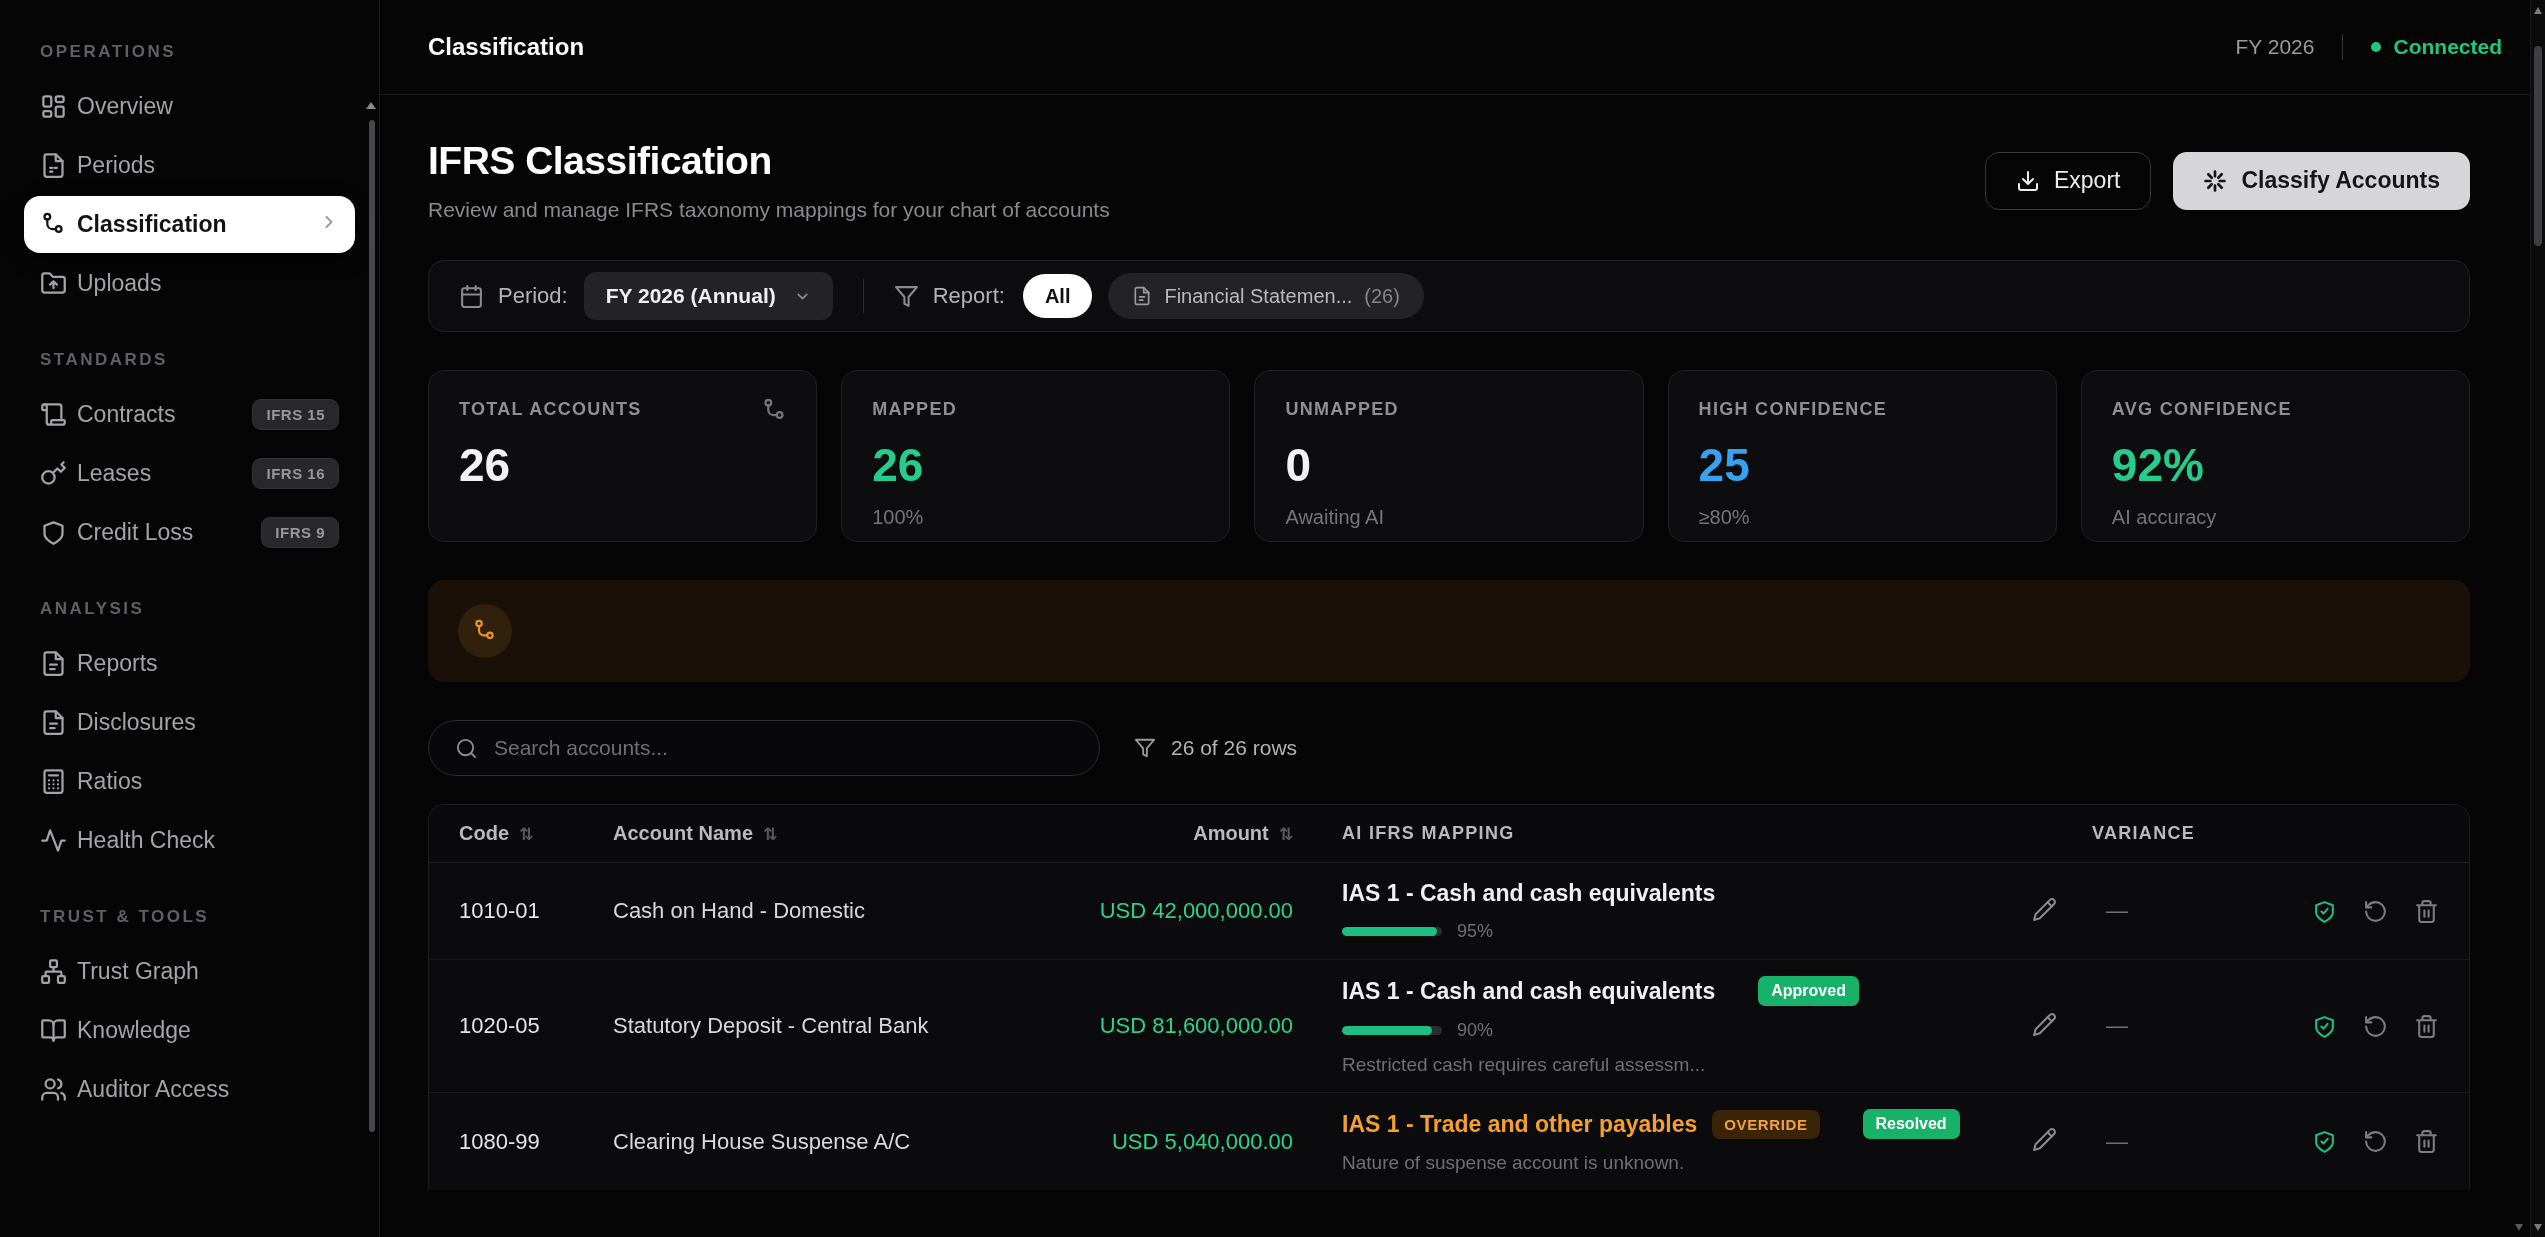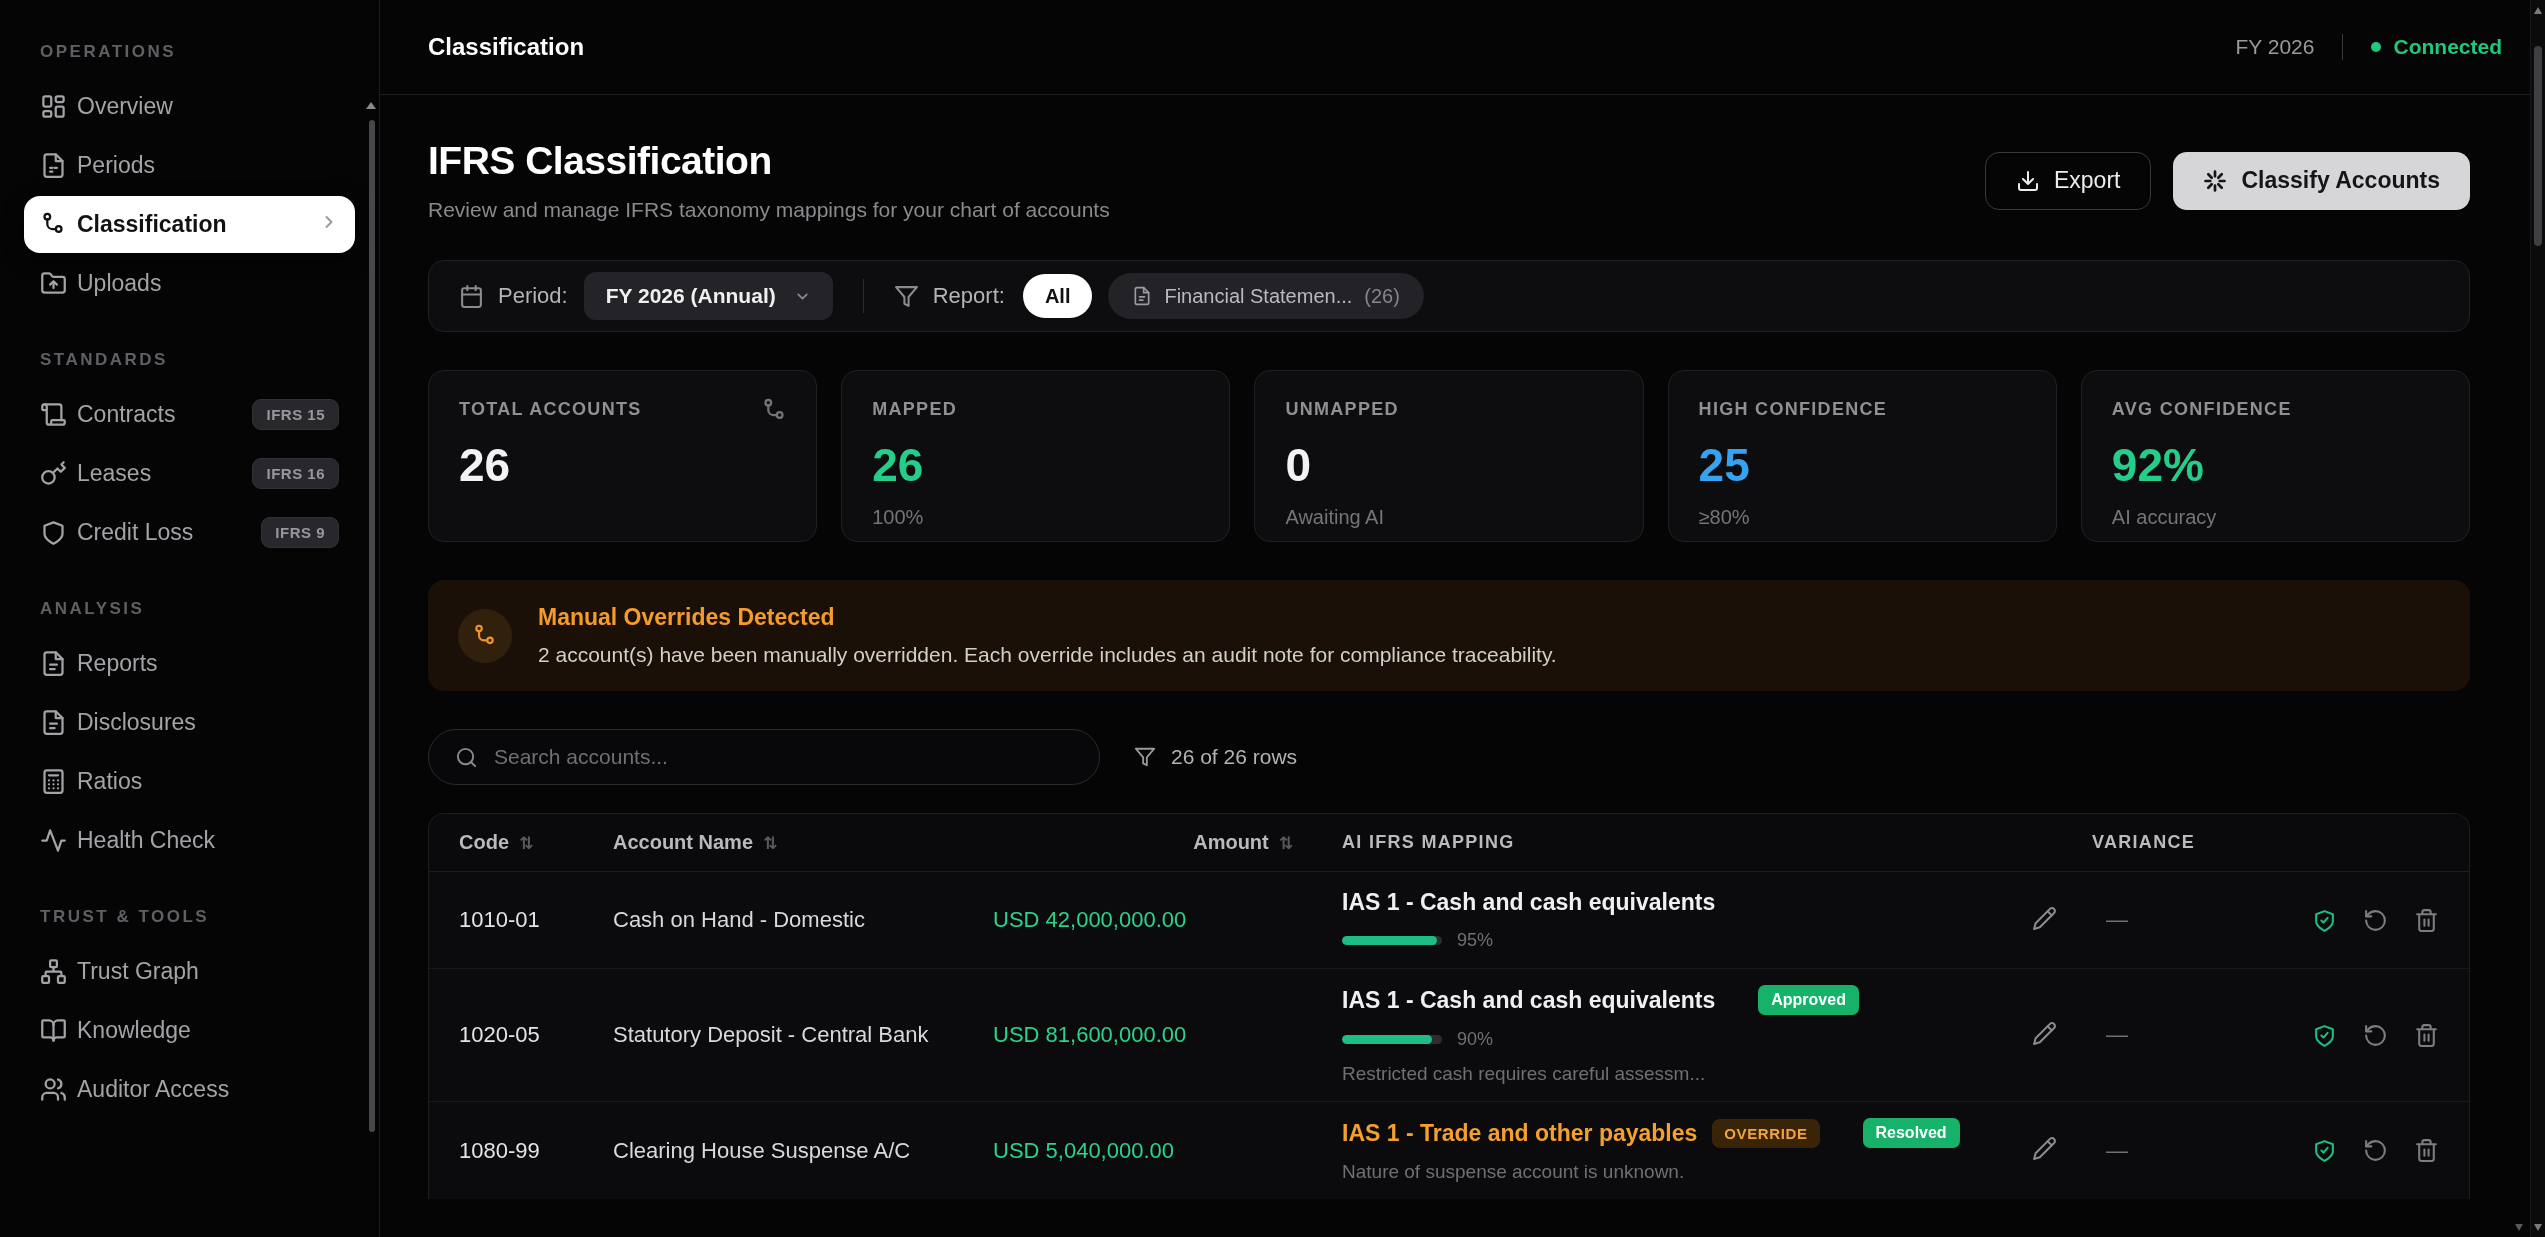--- a/index.html
+++ b/index.html
@@ -119,21 +119,21 @@
   .c-name { width:380px; }
   .c-amount { width:300px; justify-content:flex-end; text-align:right; }
   .c-map { width:690px; margin-left:49px; }
   .c-edit { width:60px; }
   .c-var { width:120px; }
   .c-actions { margin-left:auto; display:flex; align-items:center; gap:26px; }
   .trow { display:flex; align-items:center; padding:16px 30px; min-height:96px; }
   .trow + .trow { border-top:1px solid #19191c; }
   .cell-code { width:154px; font-size:22px; color:#e4e4e7; }
   .cell-name { width:380px; font-size:22px; color:#d9d9dc; }
-  .cell-amount { width:300px; font-size:22px; color:#2bd38c; }
+  .cell-amount { width:300px; font-size:22px; color:#2bd38c; text-align:right; }
   .cell-map { width:690px; margin-left:49px; }
   .map-line { display:flex; align-items:center; gap:15px; }
   .map-title { font-size:23px; font-weight:bold; color:#f0f0f3; }
   .map-title.orange { color:#f5a02d; }
   .badge-green { background:#17b26a; color:#fff; font-size:16px; font-weight:bold;
     padding:6px 13px; border-radius:7px;margin-left:28px; }
   .badge-override { background:#3a2408; color:#f2a33c; font-size:15px; font-weight:bold;
     letter-spacing:.6px; padding:6px 12px; border-radius:8px; }
   .conf-row { display:flex; align-items:center; gap:15px; margin-top:14px; }
   .bar { width:100px; height:9px; border-radius:5px; background:#2d2d31; overflow:hidden; }
@@ -465,24 +465,20 @@
           <div class="stat-sub">AI accuracy</div>
         </div>
       </div>
 
       <div class="banner">
         <div class="banner-icon">
           <svg>
               <use href="#i-branch"></use>
             </svg>
         </div>
-        <div>
-          <div class="banner-title">Manual Overrides Detected</div>
-          <div class="banner-text">2 account(s) have been manually overridden. Each override includes an audit note for compliance traceability.</div>
-        </div>
       </div>
 
       <div class="search-row">
         <div class="search-box">
           <svg>
               <use href="#i-search"></use>
             </svg>
           <input type="text" placeholder="Search accounts..." style="">
         </div>
         <div class="rows-info">

